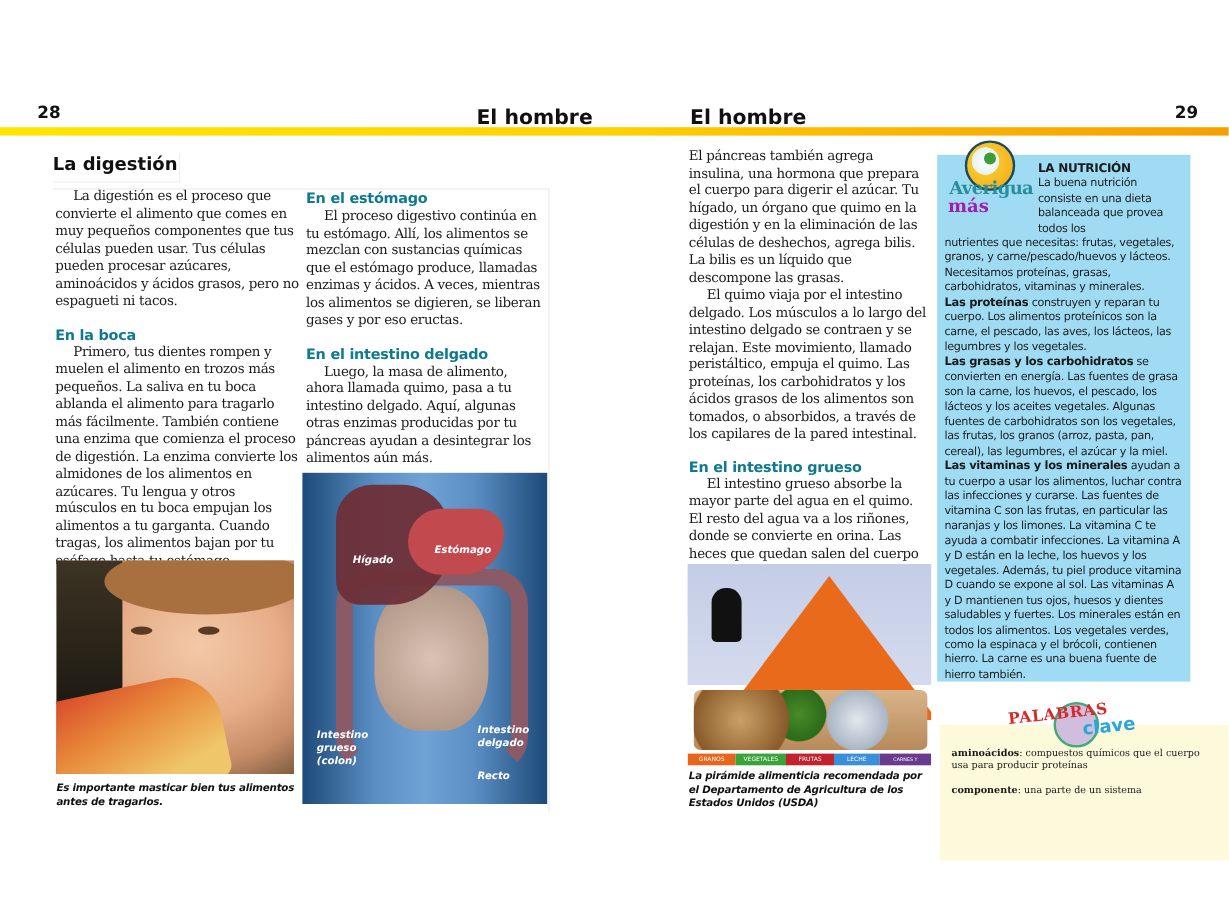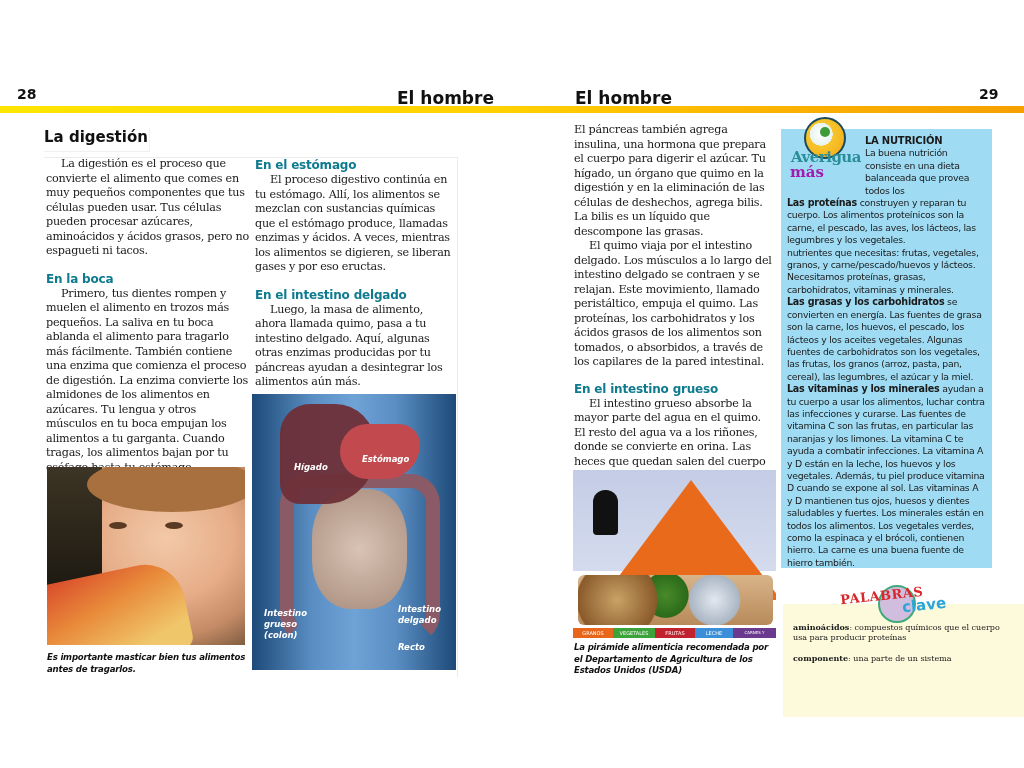--- a/index.html
+++ b/index.html
@@ -61,21 +61,21 @@
     .palabras { position: absolute; left: 783px; top: 604px; width: 241px; height: 113px; background: #fdf9db; padding: 18px 10px 16px 10px; font-family: "DejaVu Serif", serif; font-size: 8px; line-height: 10px; color: #1a1a1a; }
     .palabras p { margin-bottom: 10px; }
     .pc-badge { position: absolute; left: 836px; top: 582px; width: 120px; height: 40px; }
     .pc-circle { position: absolute; left: 42px; top: 3px; width: 38px; height: 38px; border-radius: 50%; background: #d1bedf; border: 2px solid #3faa7a; }
     .pc-word1 { position: absolute; left: 4px; top: 6px; font-family: "DejaVu Serif", serif; font-weight: bold; font-size: 13px; color: #d8282a; transform: rotate(-6deg); letter-spacing: 0.5px; }
     .pc-word2 { position: absolute; left: 66px; top: 14px; font-family: "DejaVu Sans", sans-serif; font-weight: bold; font-size: 15px; color: #2aa6da; transform: rotate(-6deg); }
   </style>
 </head>
 <body>
 
-<div class="page-number" style="left:17px;text-align:center;">28</div>
+<div class="page-number" style="left:31px;text-align:center;">28</div>
 <div class="running-head" style="left:397px;">El hombre</div>
 <div class="running-head" style="left:575px;">El hombre</div>
 <div class="page-number" style="left:979px;">29</div>
 <div class="header-bar"></div>
 
 <div class="title-box">La digestión</div>
 <div class="col-frame"></div>
 
 <div class="col" style="left:46px; top:157px; width:204px;">
   <p>La digestión es el proceso que convierte el alimento que comes en muy pequeños componentes que tus células pueden usar. Tus células pueden procesar azúcares, aminoácidos y ácidos grasos, pero no espagueti ni tacos.</p>
@@ -129,22 +129,22 @@
   <div class="band" style="left:40px; width:42px; background:#3ca23a;">VEGETALES</div>
   <div class="band" style="left:82px; width:40px; background:#c0232e;">FRUTAS</div>
   <div class="band" style="left:122px; width:38px; background:#3a8fd8;">LECHE</div>
   <div class="band" style="left:160px; width:43px; background:#6a3a8e; font-size:4px;">CARNES Y LEGUMBRES</div>
 </div>
 <div class="caption" style="left:574px; top:642px; width:200px;">La pirámide alimenticia recomendada por el Departamento de Agricultura de los Estados Unidos (USDA)</div>
 
 <div class="averigua">
   <div class="av-head">LA NUTRICIÓN</div>
   <div class="av-intro">La buena nutrición consiste en una dieta balanceada que provea todos los</div>
+  <div class="av-text">nutrientes que necesitas: frutas, vegetales, granos, y carne/pescado/huevos y lácteos. Necesitamos proteínas, grasas, carbohidratos, vitaminas y minerales.</div>
   <div class="av-text"><b>Las proteínas</b><span> construyen y reparan tu cuerpo. Los alimentos proteínicos son la carne, el pescado, las aves, los lácteos, las legumbres y los vegetales.</span></div>
-  <div class="av-text">nutrientes que necesitas: frutas, vegetales, granos, y carne/pescado/huevos y lácteos. Necesitamos proteínas, grasas, carbohidratos, vitaminas y minerales.</div>
   <div class="av-text"><b>Las grasas y los carbohidratos</b><span> se convierten en energía. Las fuentes de grasa son la carne, los huevos, el pescado, los lácteos y los aceites vegetales. Algunas fuentes de carbohidratos son los vegetales, las frutas, los granos (arroz, pasta, pan, cereal), las legumbres, el azúcar y la miel.</span></div>
   <div class="av-text"><b>Las vitaminas y los minerales</b><span> ayudan a tu cuerpo a usar los alimentos, luchar contra las infecciones y curarse. Las fuentes de vitamina C son las frutas, en particular las naranjas y los limones. La vitamina C te ayuda a combatir infecciones. La vitamina A y D están en la leche, los huevos y los vegetales. Además, tu piel produce vitamina D cuando se expone al sol. Las vitaminas A y D mantienen tus ojos, huesos y dientes saludables y fuertes. Los minerales están en todos los alimentos. Los vegetales verdes, como la espinaca y el brócoli, contienen hierro. La carne es una buena fuente de hierro también.</span></div>
 </div>
 <div class="av-badge">
   <div class="av-circle">
       <div class="leaf"></div>
     </div>
   <div class="av-word">Averigua</div>
   <div class="av-word2">más</div>
 </div>

